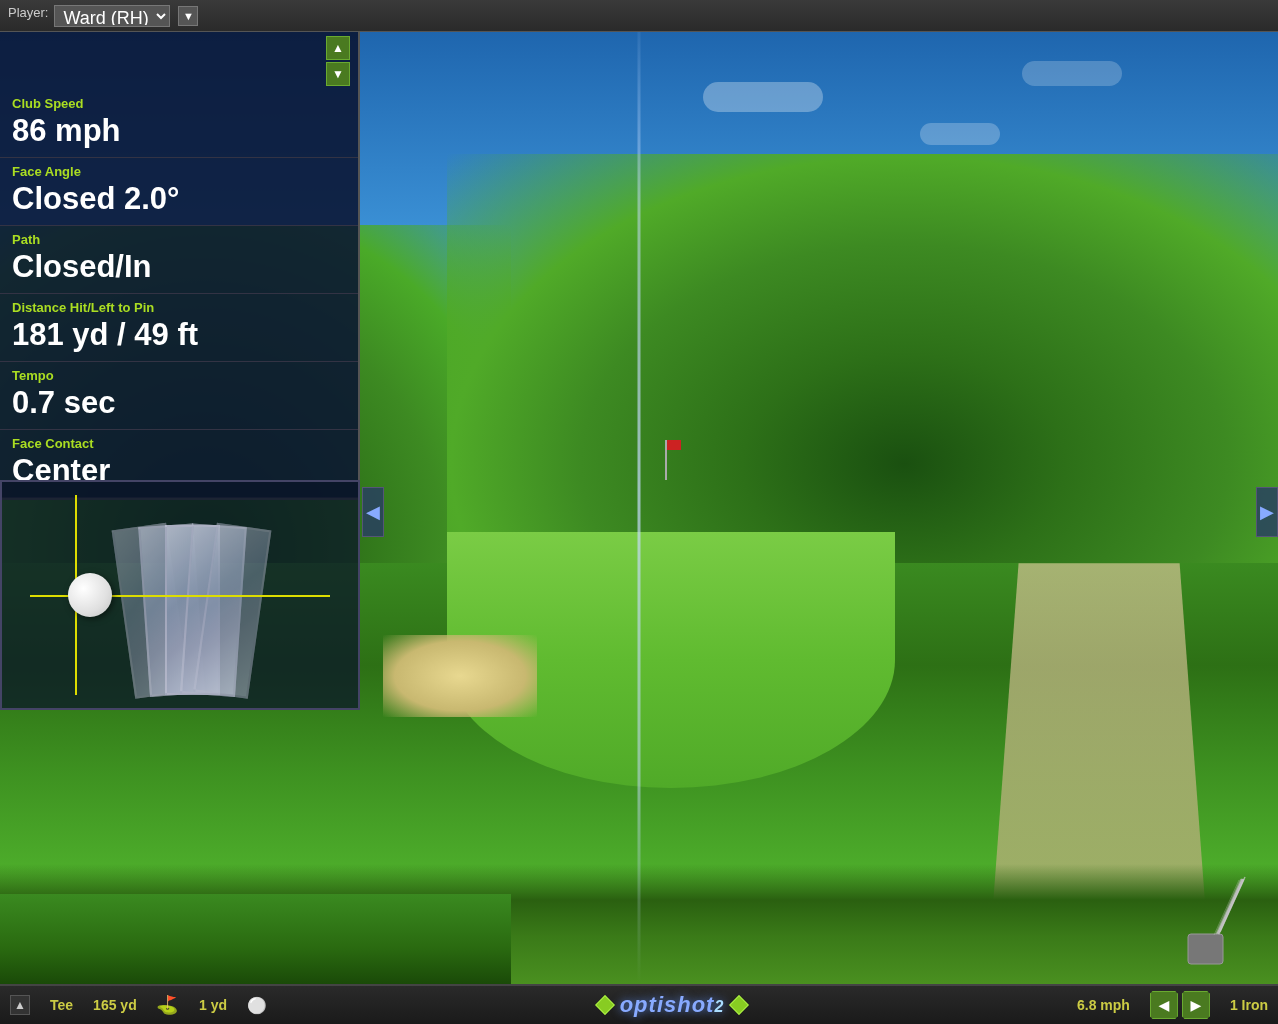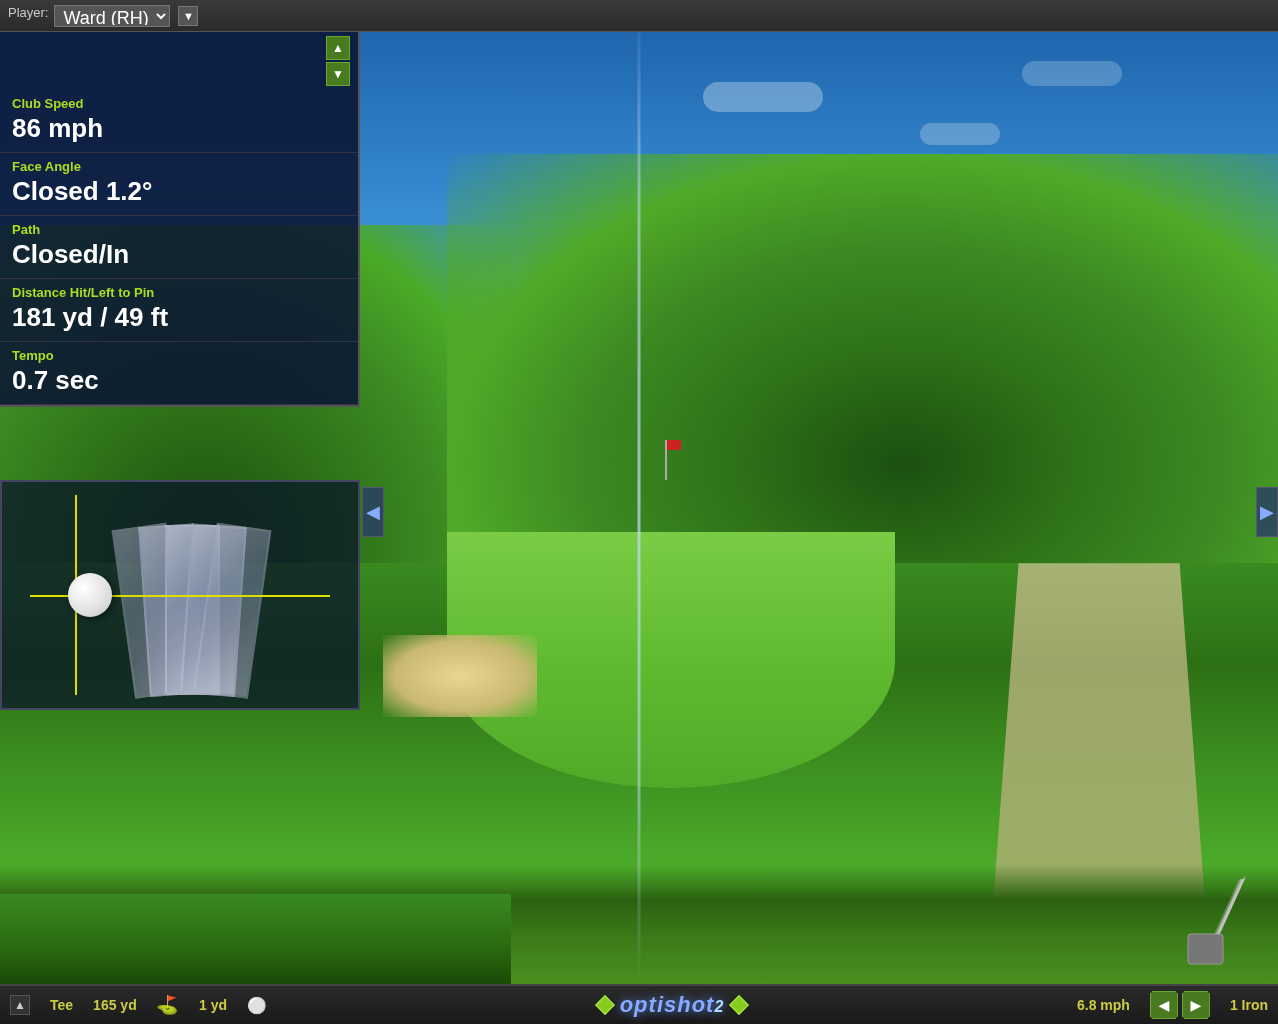--- a/index.html
+++ b/index.html
@@ -136,21 +136,21 @@
 
     .stat-label {
       color: #aadd22;
       font-size: 13px;
       font-weight: bold;
       margin-bottom: 2px;
     }
 
     .stat-value {
       color: #ffffff;
-      font-size: 26px;
+      font-size: 31px;
       font-weight: bold;
     }
 
     
     .contact-panel {
       position: absolute;
       top: 480px; left: 0;
       width: 360px; height: 230px;
       background: rgba(10, 20, 40, 0.75);
       z-index: 15;
@@ -422,38 +422,42 @@
     </div>
   </div>
 
   <div class="stat-row">
     <div class="stat-label">Club Speed</div>
     <div class="stat-value">86 mph</div>
   </div>
 
   <div class="stat-row">
     <div class="stat-label">Face Angle</div>
-    <div class="stat-value">Closed 1.2°</div>
+    <div class="stat-value">Closed 2.0°</div>
   </div>
 
   <div class="stat-row">
     <div class="stat-label">Path</div>
     <div class="stat-value">Closed/In</div>
   </div>
 
   <div class="stat-row">
     <div class="stat-label">Distance Hit/Left to Pin</div>
     <div class="stat-value">181 yd / 49 ft</div>
   </div>
 
   <div class="stat-row">
     <div class="stat-label">Tempo</div>
     <div class="stat-value">0.7 sec</div>
   </div>
 
+  <div class="stat-row">
+    <div class="stat-label">Face Contact</div>
+    <div class="stat-value">Center</div>
+  </div>
 </div>
 
 <div class="contact-panel">
   <div class="contact-visual">
     <div class="contact-h-line"></div>
     <div class="contact-v-line"></div>
 
     <div class="golf-ball"></div>
 
     <div class="club-irons">

